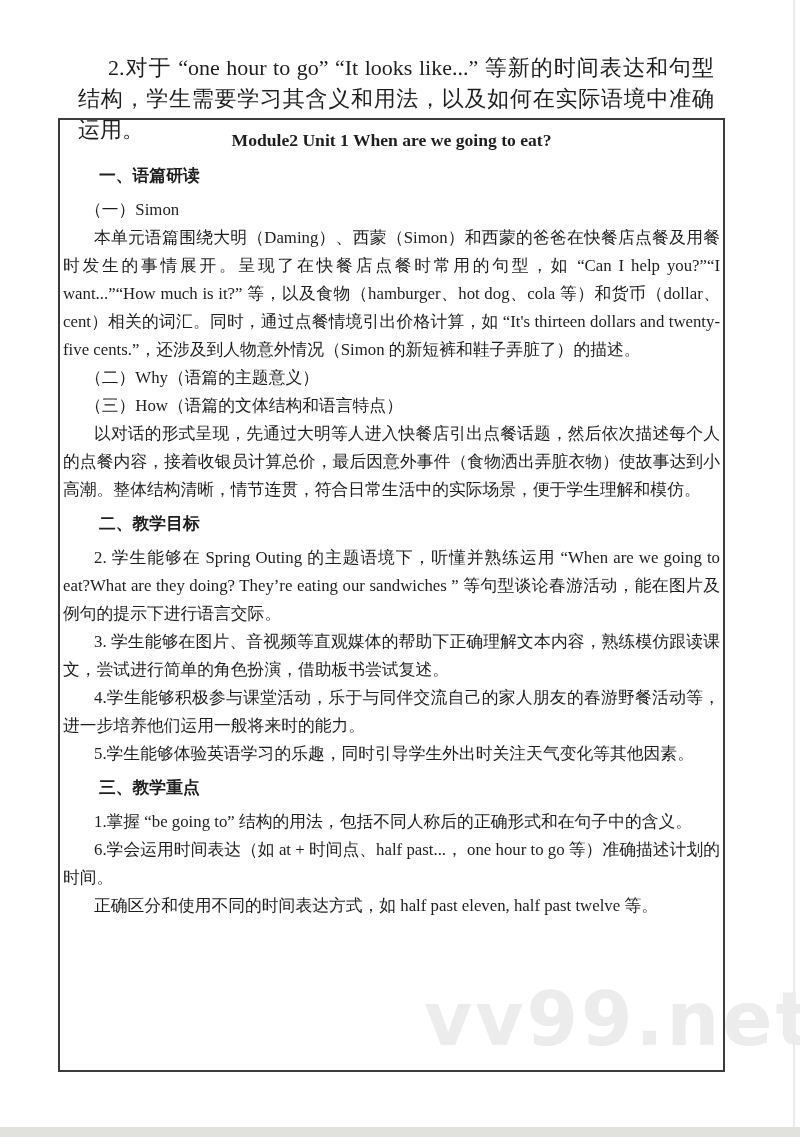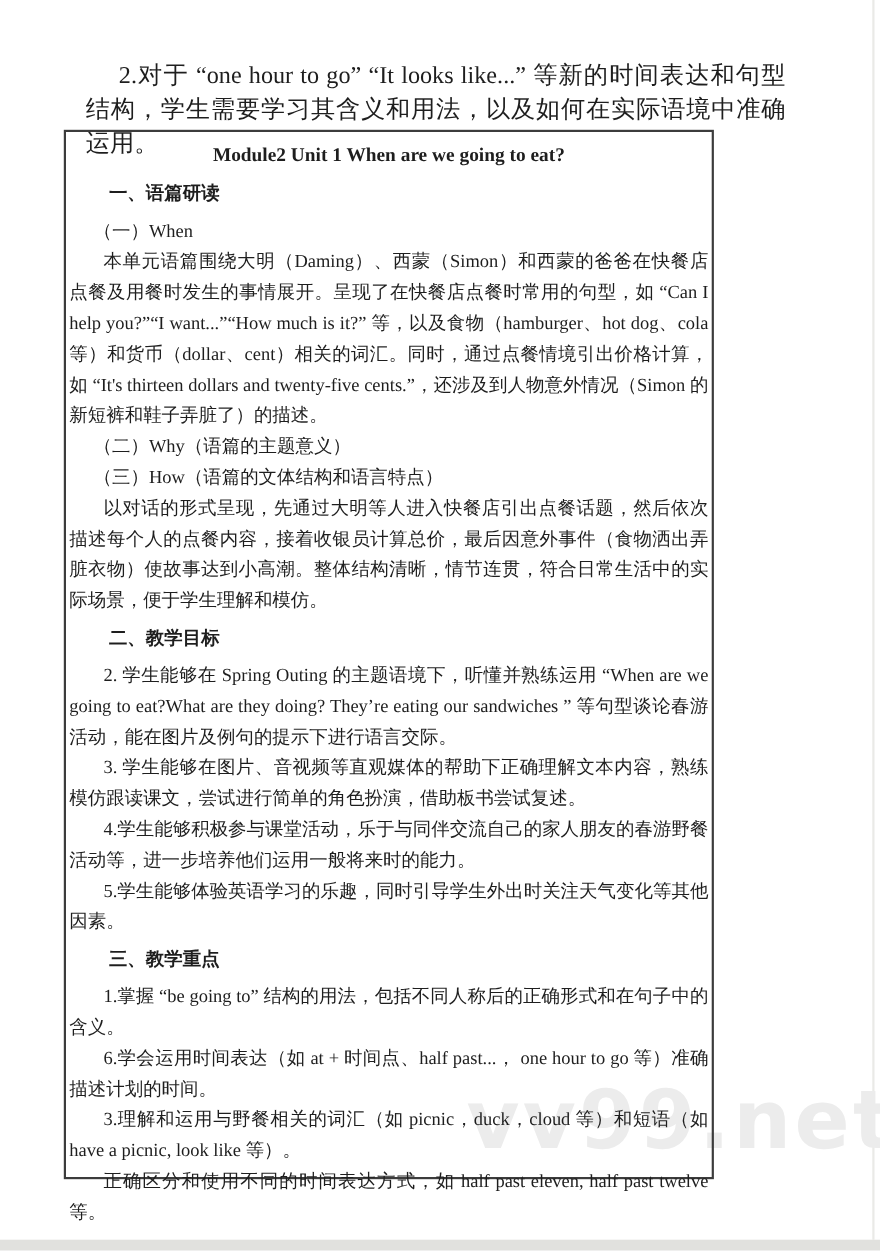--- a/index.html
+++ b/index.html
@@ -34,21 +34,21 @@
   .watermark {
     position:absolute; left:424px; top:976px;
     font-family:"DejaVu Sans","Liberation Sans",sans-serif;
     font-weight:bold; font-size:74px; letter-spacing:3px;
     color:#ececec; z-index:1; white-space:nowrap;
   }
 
   
   .doc-box {
     position:absolute; left:58px; top:118px;
-    width:591px; height:954px;
+    width:667px; height:954px;
     box-sizing:border-box;
     border:2px solid #3c3c3c;
     padding:5px 3px 0 3px;
     font-size:16.8px; line-height:28px;
     z-index:2;
     background:transparent;
   }
   .doc-title {
     text-align:center; font-weight:bold; font-size:17.6px;
     line-height:31px; margin:0;
@@ -71,31 +71,30 @@
 <div class="page-bottom-strip"></div>
 
 <p class="intro">2.对于 “one hour to go” “It looks like...” 等新的时间表达和句型结构，学生需要学习其含义和用法，以及如何在实际语境中准确运用。</p>
 
 <div class="watermark">vv99.net</div>
 
 <div class="doc-box">
   <div class="doc-title">Module2 Unit 1 When are we going to eat?</div>
 
   <div class="sec-heading">一、语篇研读</div>
-  <div class="sub-heading">（一）When</div>
+  <div class="sub-heading">（一）Simon</div>
   <p class="para">本单元语篇围绕大明（Daming）、西蒙（Simon）和西蒙的爸爸在快餐店点餐及用餐时发生的事情展开。呈现了在快餐店点餐时常用的句型，如 “Can I help you?”“I want...”“How much is it?” 等，以及食物（hamburger、hot dog、cola 等）和货币（dollar、cent）相关的词汇。同时，通过点餐情境引出价格计算，如 “It's thirteen dollars and twenty-five cents.”，还涉及到人物意外情况（Simon 的新短裤和鞋子弄脏了）的描述。</p>
   <div class="sub-heading">（二）Why（语篇的主题意义）</div>
   <div class="sub-heading">（三）How（语篇的文体结构和语言特点）</div>
   <p class="para">以对话的形式呈现，先通过大明等人进入快餐店引出点餐话题，然后依次描述每个人的点餐内容，接着收银员计算总价，最后因意外事件（食物洒出弄脏衣物）使故事达到小高潮。整体结构清晰，情节连贯，符合日常生活中的实际场景，便于学生理解和模仿。</p>
 
   <div class="sec-heading">二、教学目标</div>
   <p class="para">2. 学生能够在 Spring Outing 的主题语境下，听懂并熟练运用 “When are we going to eat?What are they doing? They’re eating our sandwiches  ” 等句型谈论春游活动，能在图片及例句的提示下进行语言交际。</p>
   <p class="para">3. 学生能够在图片、音视频等直观媒体的帮助下正确理解文本内容，熟练模仿跟读课文，尝试进行简单的角色扮演，借助板书尝试复述。</p>
   <p class="para">4.学生能够积极参与课堂活动，乐于与同伴交流自己的家人朋友的春游野餐活动等，进一步培养他们运用一般将来时的能力。</p>
   <p class="para">5.学生能够体验英语学习的乐趣，同时引导学生外出时关注天气变化等其他因素。</p>
 
   <div class="sec-heading">三、教学重点</div>
   <p class="para">1.掌握 “be going to” 结构的用法，包括不同人称后的正确形式和在句子中的含义。</p>
   <p class="para">6.学会运用时间表达（如 at + 时间点、half past...， one hour to go 等）准确描述计划的时间。</p>
-  <p class="para">3.理解和运用与野餐相关的词汇（如 picnic，duck，cloud 等）和短语（如 have a picnic, look like 等）。</p>
 
   <p class="para">正确区分和使用不同的时间表达方式，如 half past eleven, half past twelve 等。</p>
 </div>
 
 </body></html>

